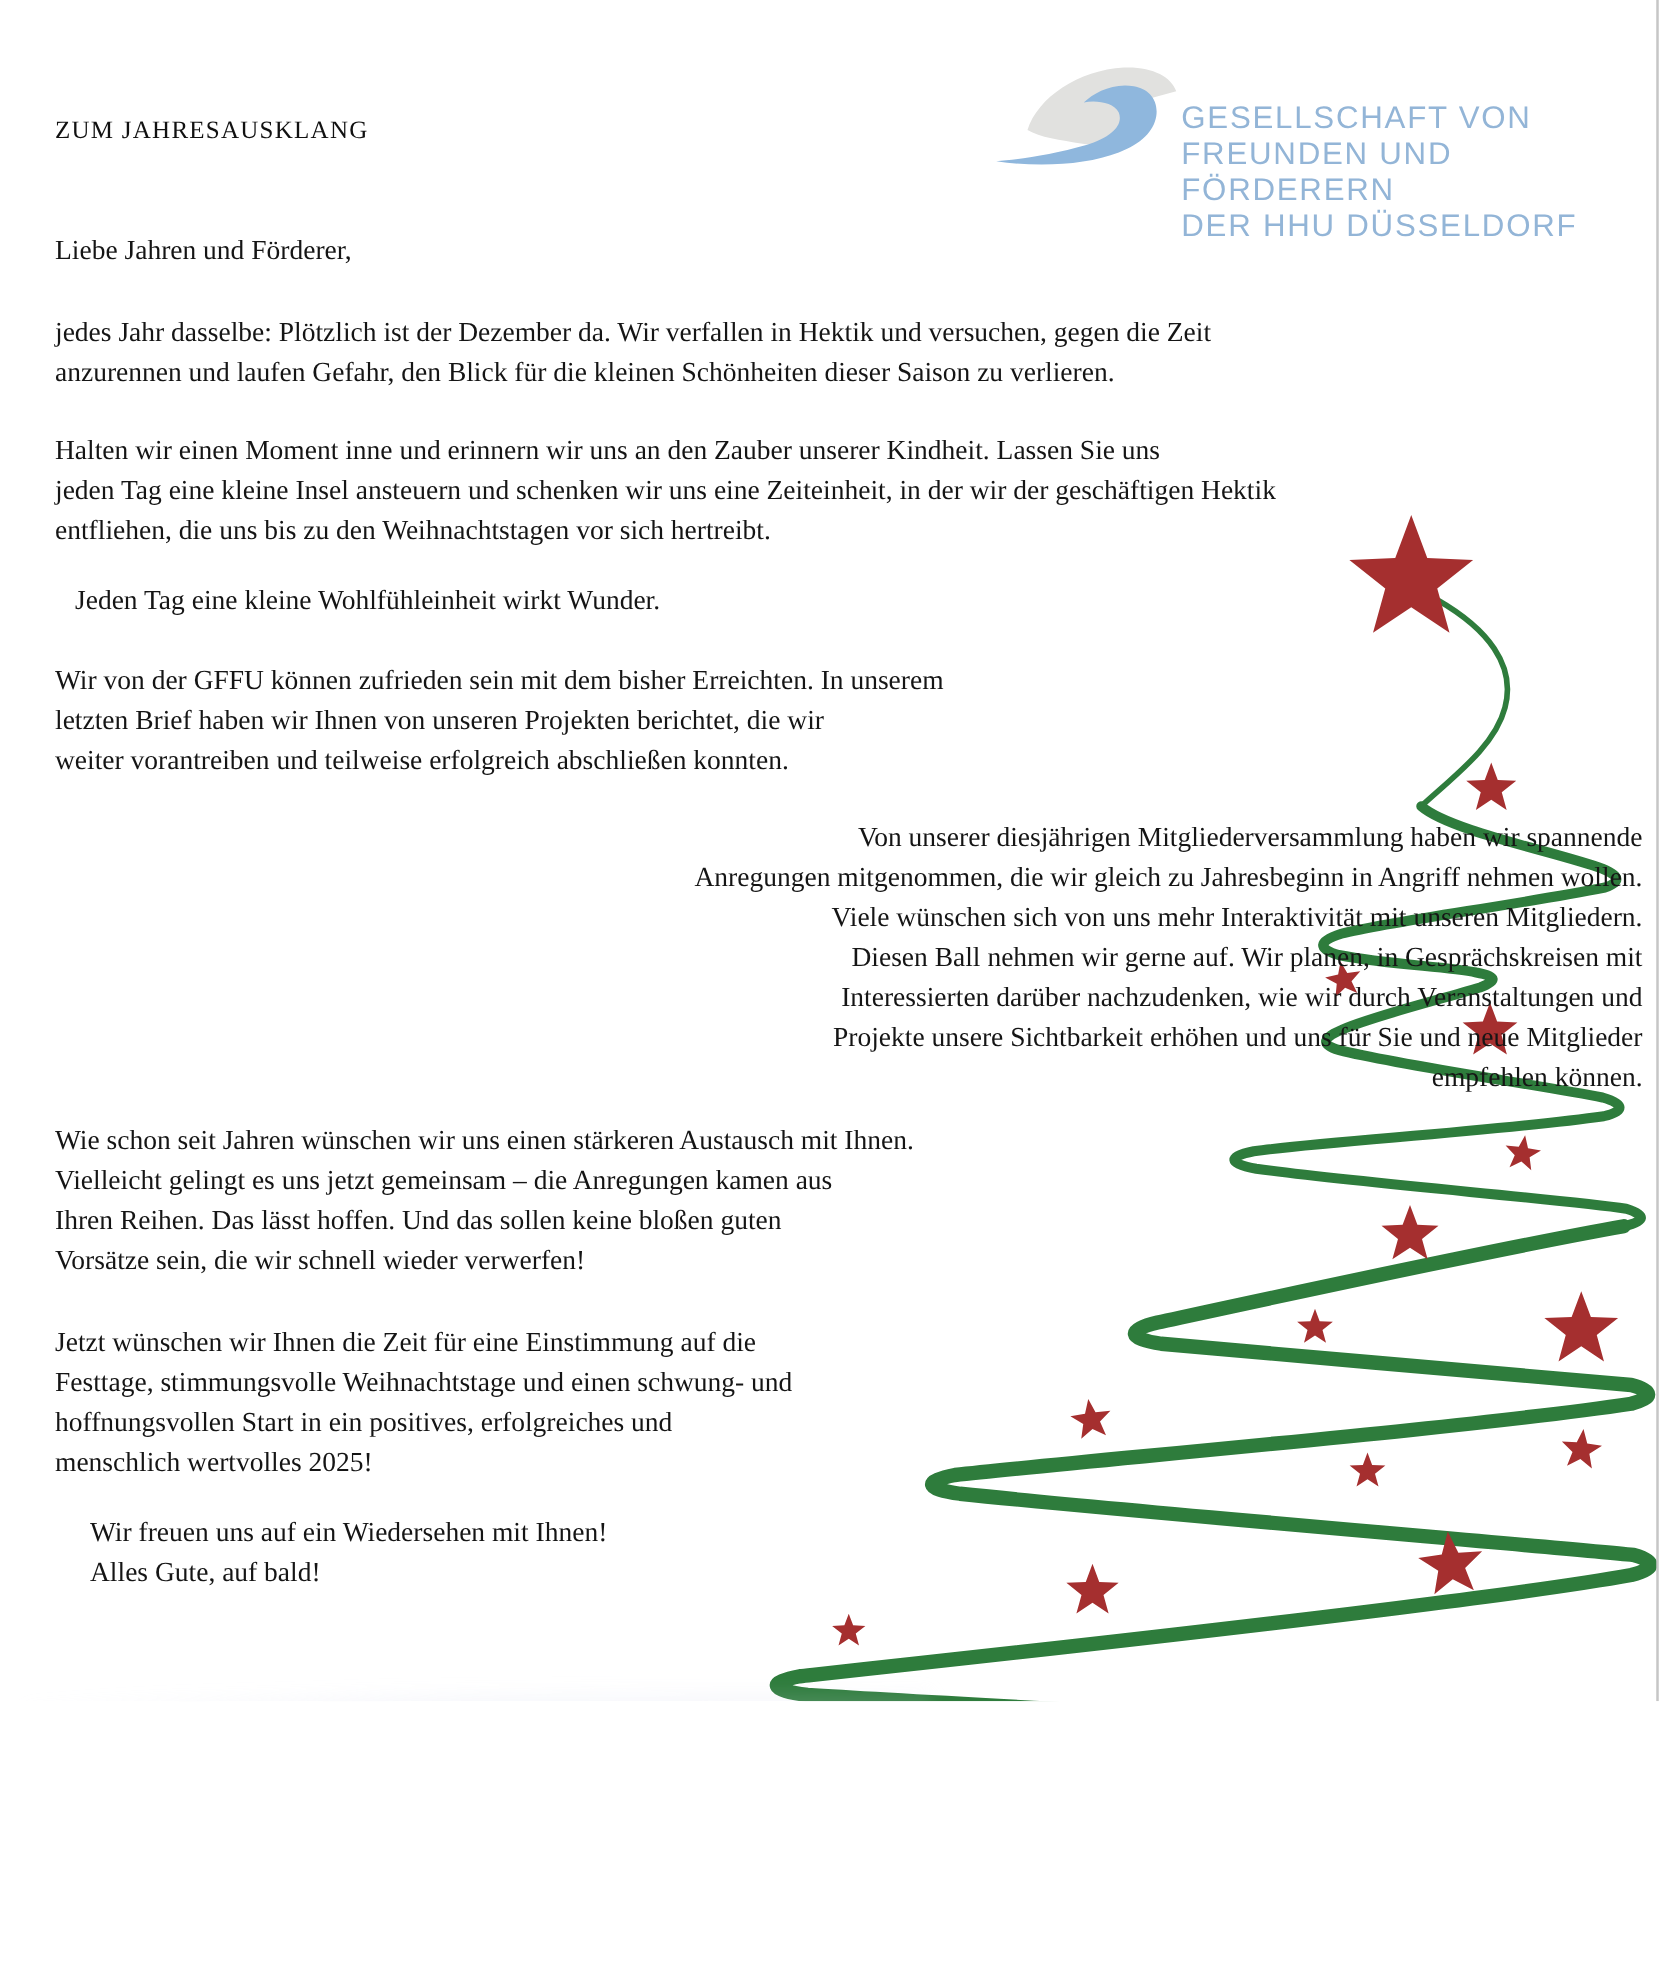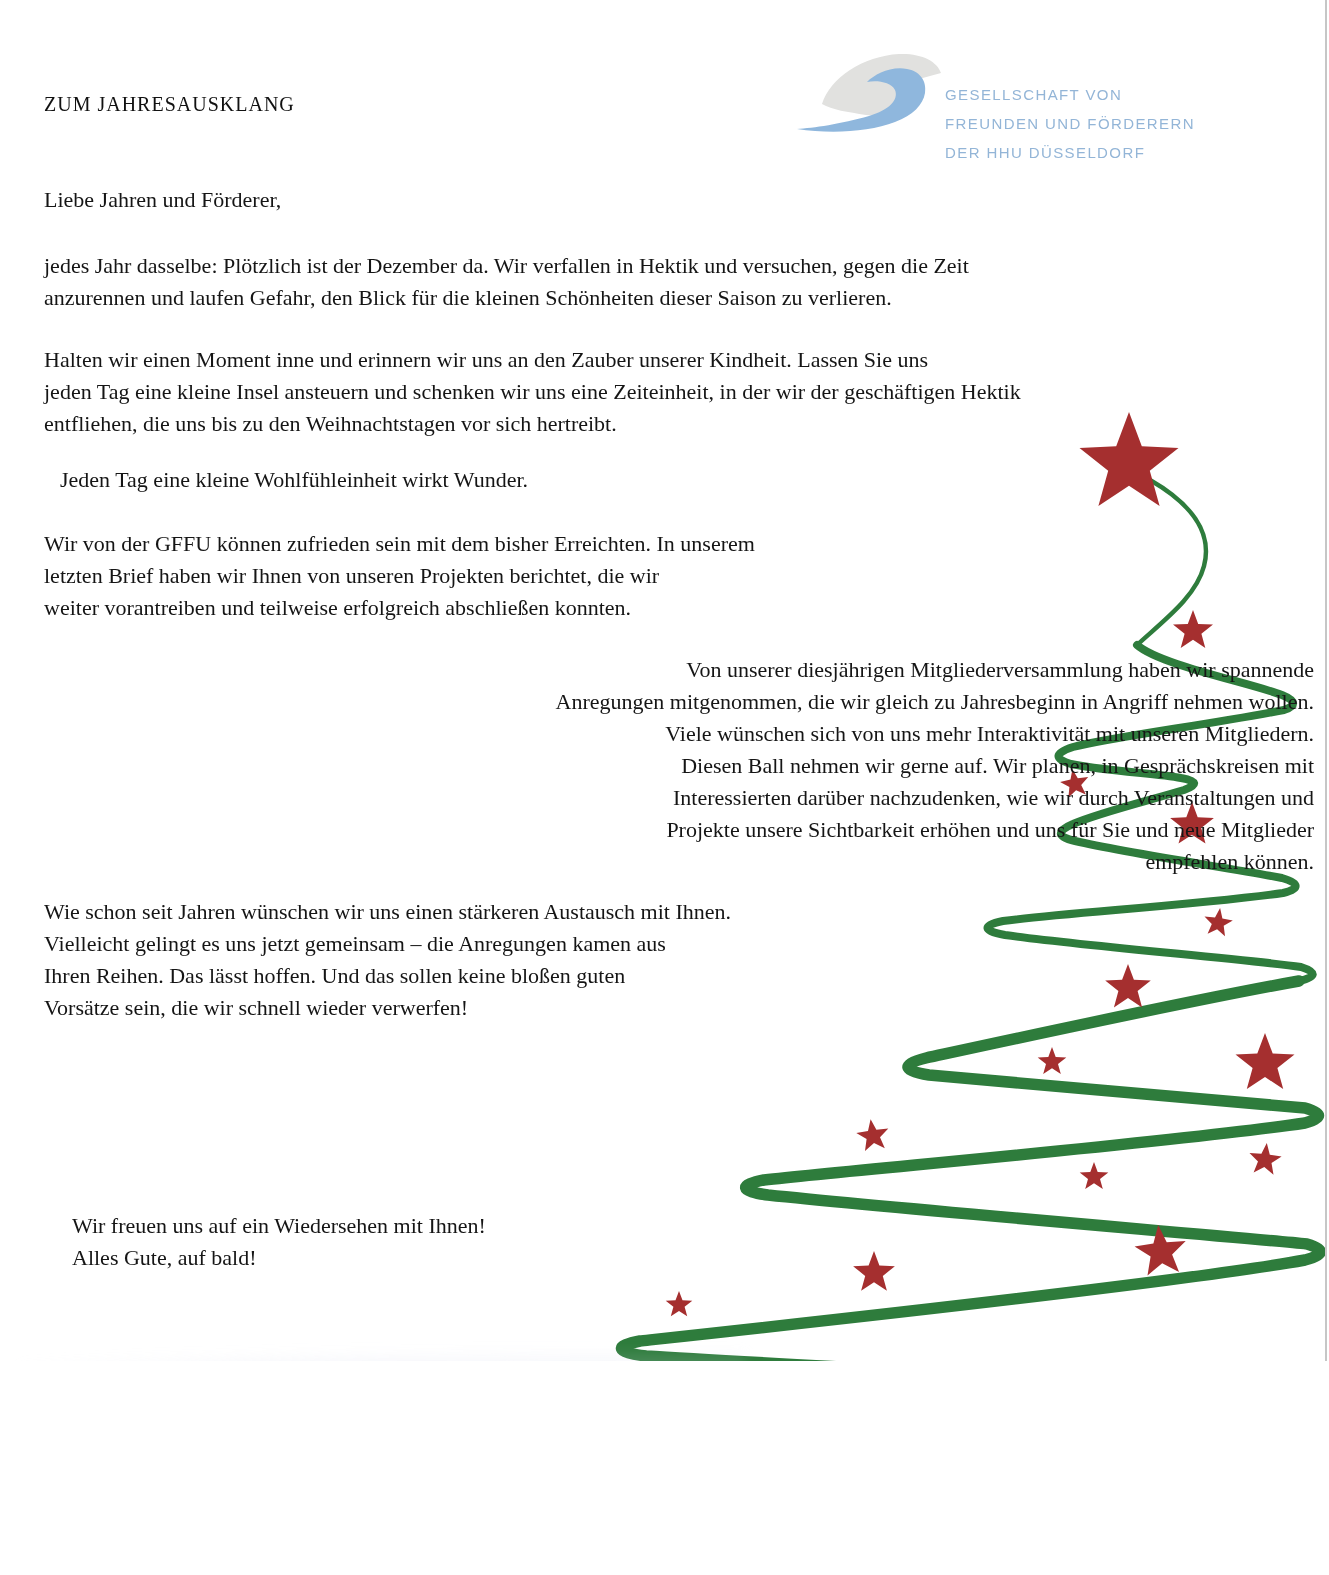--- a/index.html
+++ b/index.html
@@ -2,21 +2,21 @@
 <html><head>
 <meta charset="utf-8">
 <style>
   html,body{margin:0;padding:0;background:#ffffff;}
   .page{position:relative;width:1329px;height:1361px;background:#ffffff;overflow:hidden;
         font-family:"Liberation Serif",serif;color:#1a1a1a;}
   .doc-title{position:absolute;left:44px;top:93px;font-size:20px;letter-spacing:1px;color:#111;}
   
   .logo-mark{position:absolute;left:791px;top:48px;width:152px;height:96px;}
   .logo-text{position:absolute;left:945px;top:80px;font-family:"Liberation Sans",sans-serif;
-             font-size:15px;line-height:29px;letter-spacing:1.4px;color:#93b5d7;font-weight:400;}
+             font-size:25px;line-height:29px;letter-spacing:1.4px;color:#93b5d7;font-weight:400;}
   
   .para{position:absolute;left:44px;width:1270px;font-size:22px;line-height:32px;
         white-space:pre-line;color:#151515;}
   .salutation{top:184px;}
   .p1{top:250px;}
   .p2{top:344px;}
   .p3{top:464px;margin-left:16px;}
   .p4{top:528px;}
   .p5{top:654px;text-align:right;}
   .p6{top:896px;}
@@ -103,20 +103,24 @@
 Anregungen mitgenommen, die wir gleich zu Jahresbeginn in Angriff nehmen wollen.
 Viele wünschen sich von uns mehr Interaktivität mit unseren Mitgliedern.
 Diesen Ball nehmen wir gerne auf. Wir planen, in Gesprächskreisen mit
 Interessierten darüber nachzudenken, wie wir durch Veranstaltungen und
 Projekte unsere Sichtbarkeit erhöhen und uns für Sie und neue Mitglieder
 empfehlen können.</div>
   <div class="para p6">Wie schon seit Jahren wünschen wir uns einen stärkeren Austausch mit Ihnen.
 Vielleicht gelingt es uns jetzt gemeinsam – die Anregungen kamen aus
 Ihren Reihen. Das lässt hoffen. Und das sollen keine bloßen guten
 Vorsätze sein, die wir schnell wieder verwerfen!</div>
+  <div class="para p7">Jetzt wünschen wir Ihnen die Zeit für eine Einstimmung auf die
+Festtage, stimmungsvolle Weihnachtstage und einen schwung- und
+hoffnungsvollen Start in ein positives, erfolgreiches und
+menschlich wertvolles 2025!</div>
   <div class="para p8">Wir freuen uns auf ein Wiedersehen mit Ihnen!
 Alles Gute, auf bald!</div>
 
   <div class="sign-smudge">
     <div class="cloud"></div>
     <div class="streak st1"></div>
     <div class="streak st2"></div>
     <div class="streak st3"></div>
     <div class="streak st4"></div>
     <div class="streak st5"></div>

